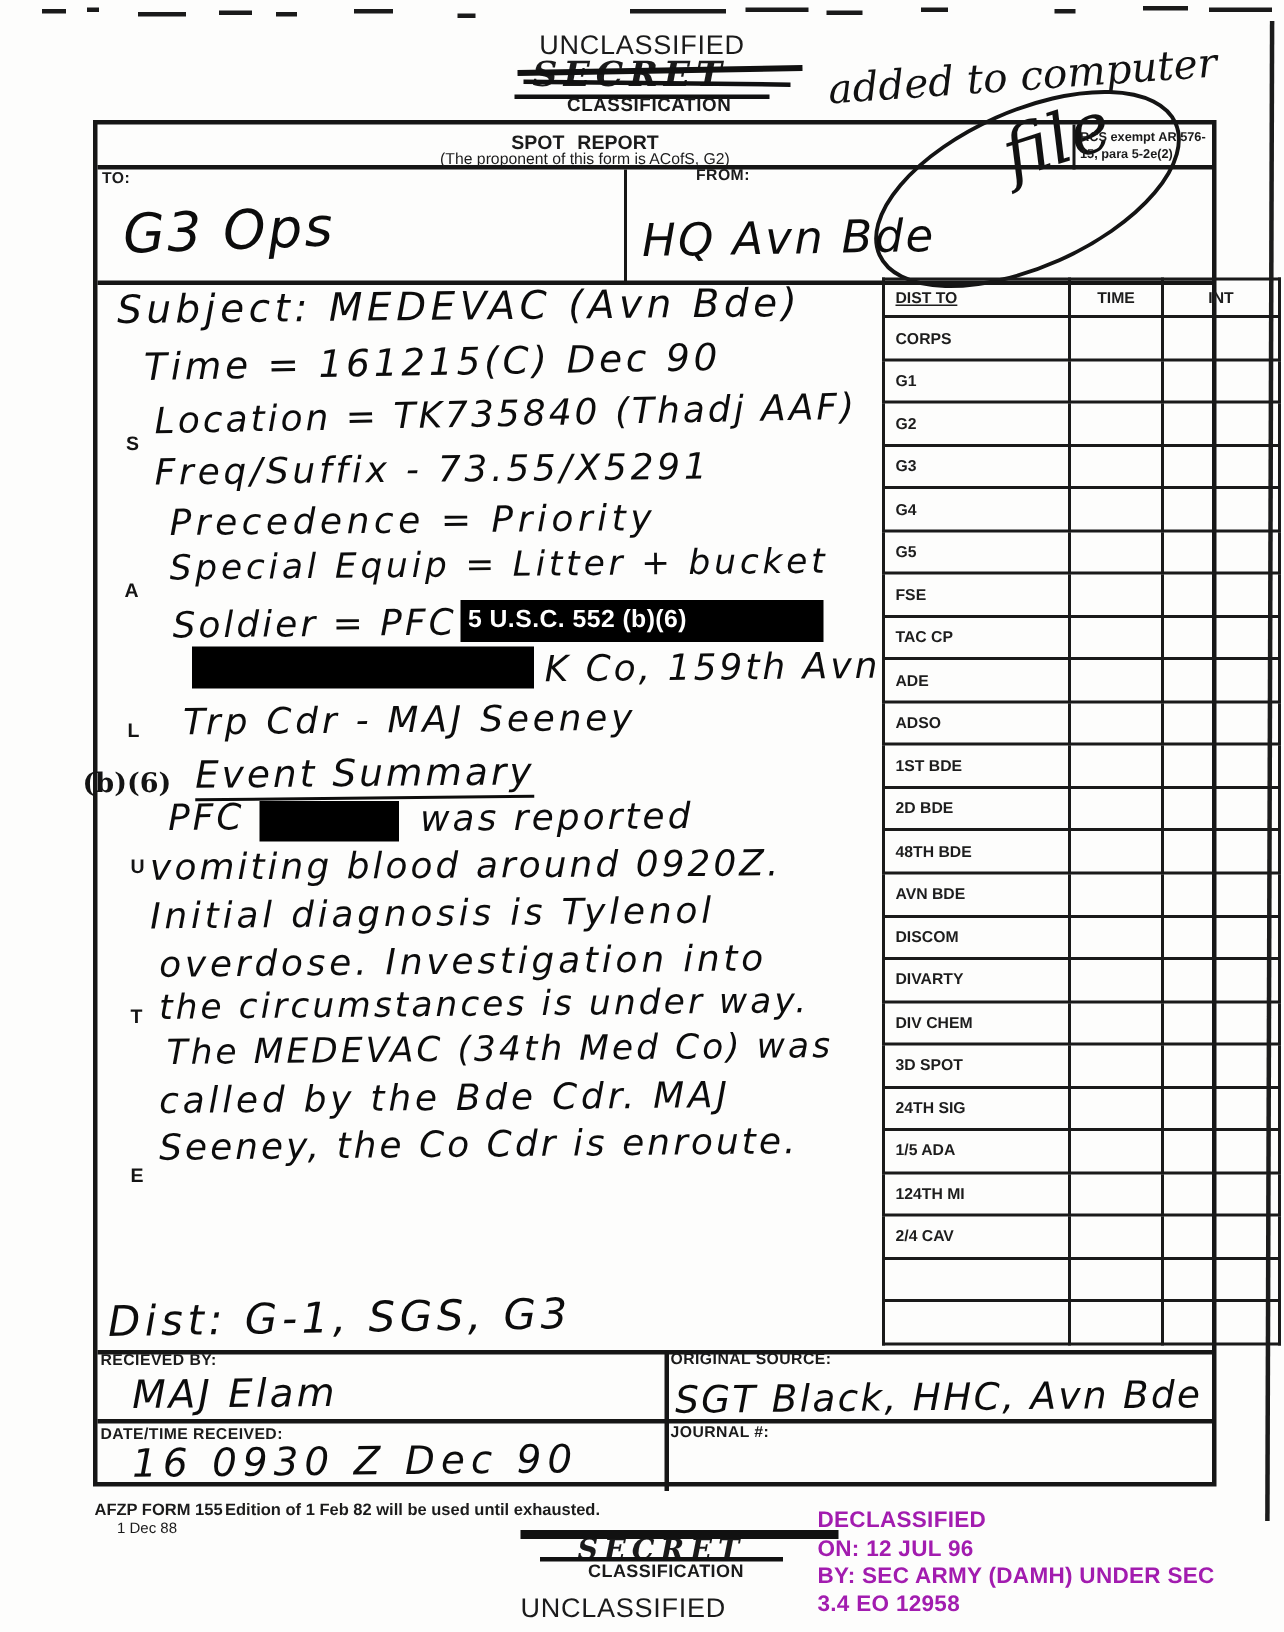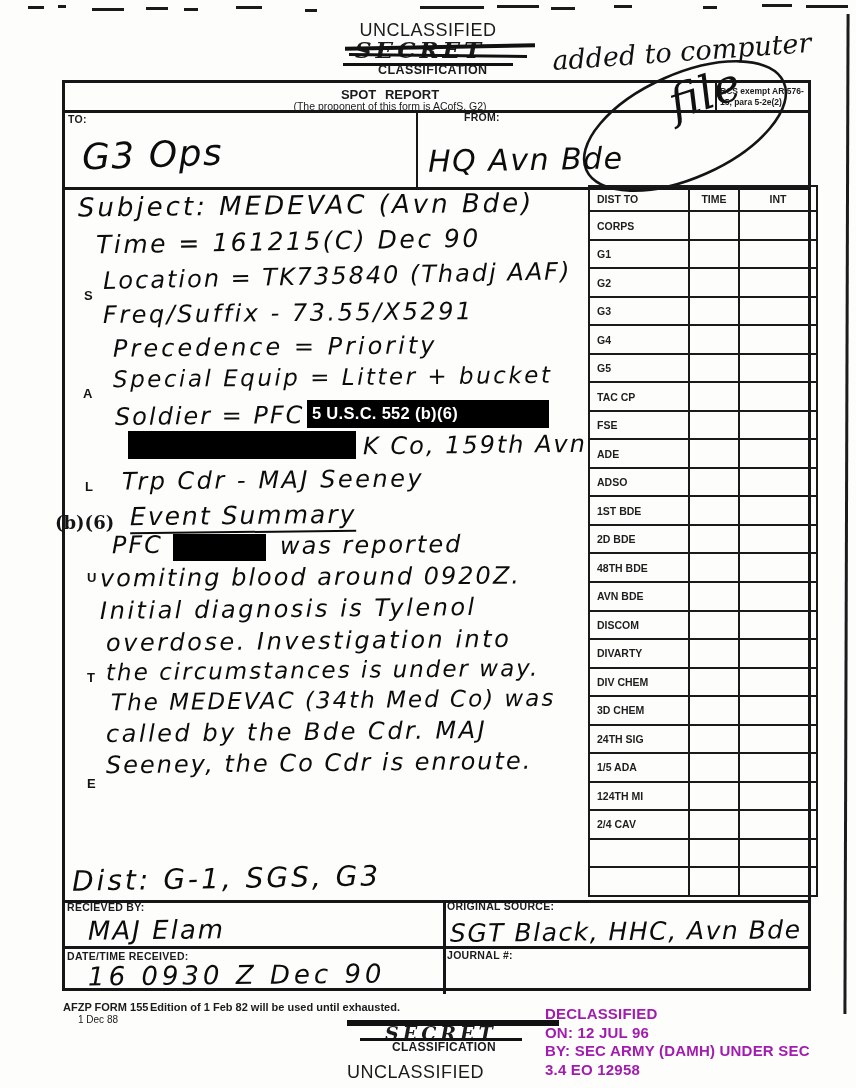--- a/index.html
+++ b/index.html
@@ -101,22 +101,22 @@
   <div class="lbl" style="left:447px;top:900px;">ORIGINAL SOURCE:</div>
   <div class="lbl" style="left:67px;top:950px;text-align:center;">DATE/TIME RECEIVED:</div>
   <div class="lbl" style="left:447px;top:949px;">JOURNAL #:</div>
 
   <div class="hw" style="left:82px;top:134px;font-size:36px;transform:rotate(-2deg);">G3 Ops</div>
   <div class="hw" style="left:428px;top:142px;font-size:30px;transform:rotate(-1deg);">HQ Avn Bde</div>
 
   <table id="dist-table">
     <thead>
       <tr>
-        <th style="width:100px;text-align:left;padding-left:7px;">DIST TO</th>
-        <th style="width:50px;">TIME</th>
+        <th style="width:124px;text-align:left;padding-left:7px;text-decoration:underline;">DIST TO</th>
+        <th style="width:62px;">TIME</th>
         <th style="width:78px;">INT</th>
       </tr>
     </thead>
     <tbody>
         <tr>
           <td>CORPS</td>
           <td></td>
           <td></td>
         </tr>
         <tr>
@@ -138,30 +138,30 @@
           <td>G4</td>
           <td></td>
           <td></td>
         </tr>
         <tr>
           <td>G5</td>
           <td></td>
           <td></td>
         </tr>
         <tr>
+          <td>FSE</td>
+          <td></td>
+          <td></td>
+        </tr>
+        <tr>
           <td>TAC CP</td>
           <td></td>
           <td></td>
         </tr>
         <tr>
-          <td>FSE</td>
-          <td></td>
-          <td></td>
-        </tr>
-        <tr>
           <td>ADE</td>
           <td></td>
           <td></td>
         </tr>
         <tr>
           <td>ADSO</td>
           <td></td>
           <td></td>
         </tr>
         <tr>
@@ -193,21 +193,21 @@
           <td>DIVARTY</td>
           <td></td>
           <td></td>
         </tr>
         <tr>
           <td>DIV CHEM</td>
           <td></td>
           <td></td>
         </tr>
         <tr>
-          <td>3D CHEM</td>
+          <td>3D SPOT</td>
           <td></td>
           <td></td>
         </tr>
         <tr>
           <td>24TH SIG</td>
           <td></td>
           <td></td>
         </tr>
         <tr>
           <td>1/5 ADA</td>

